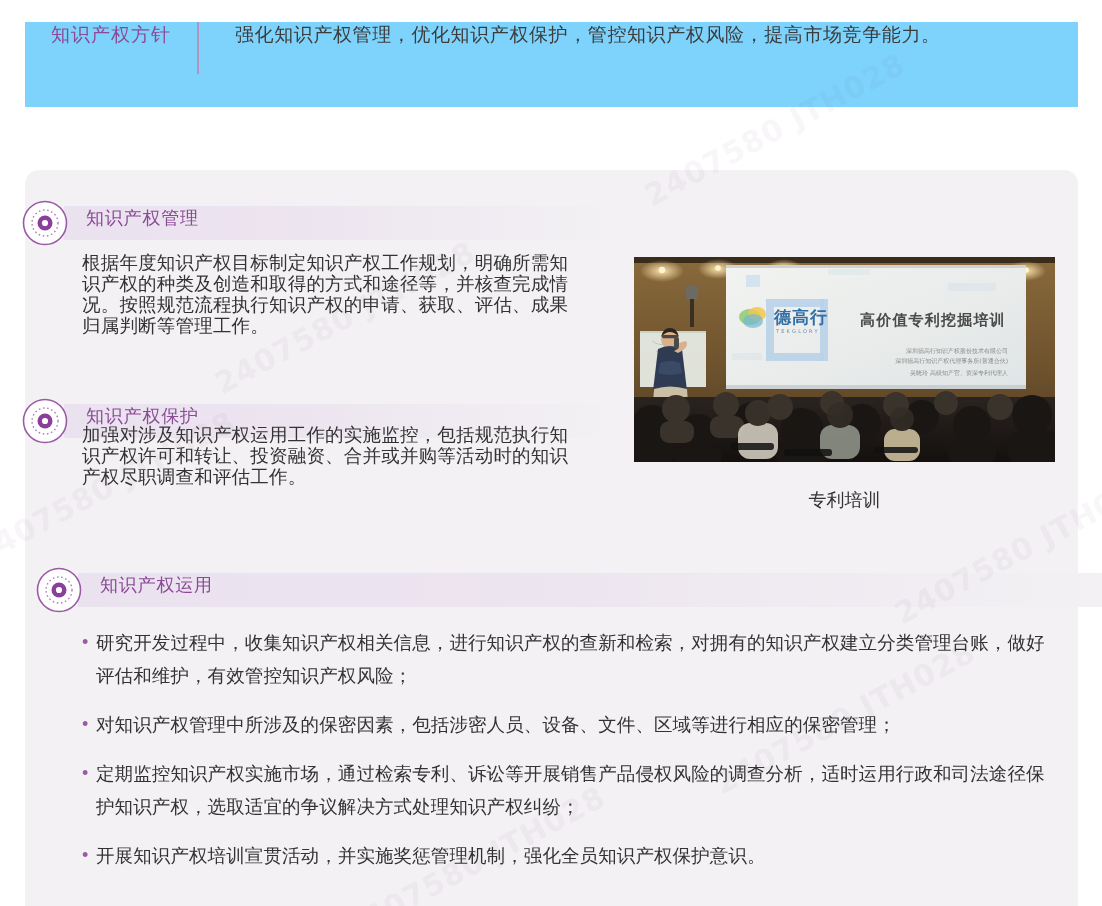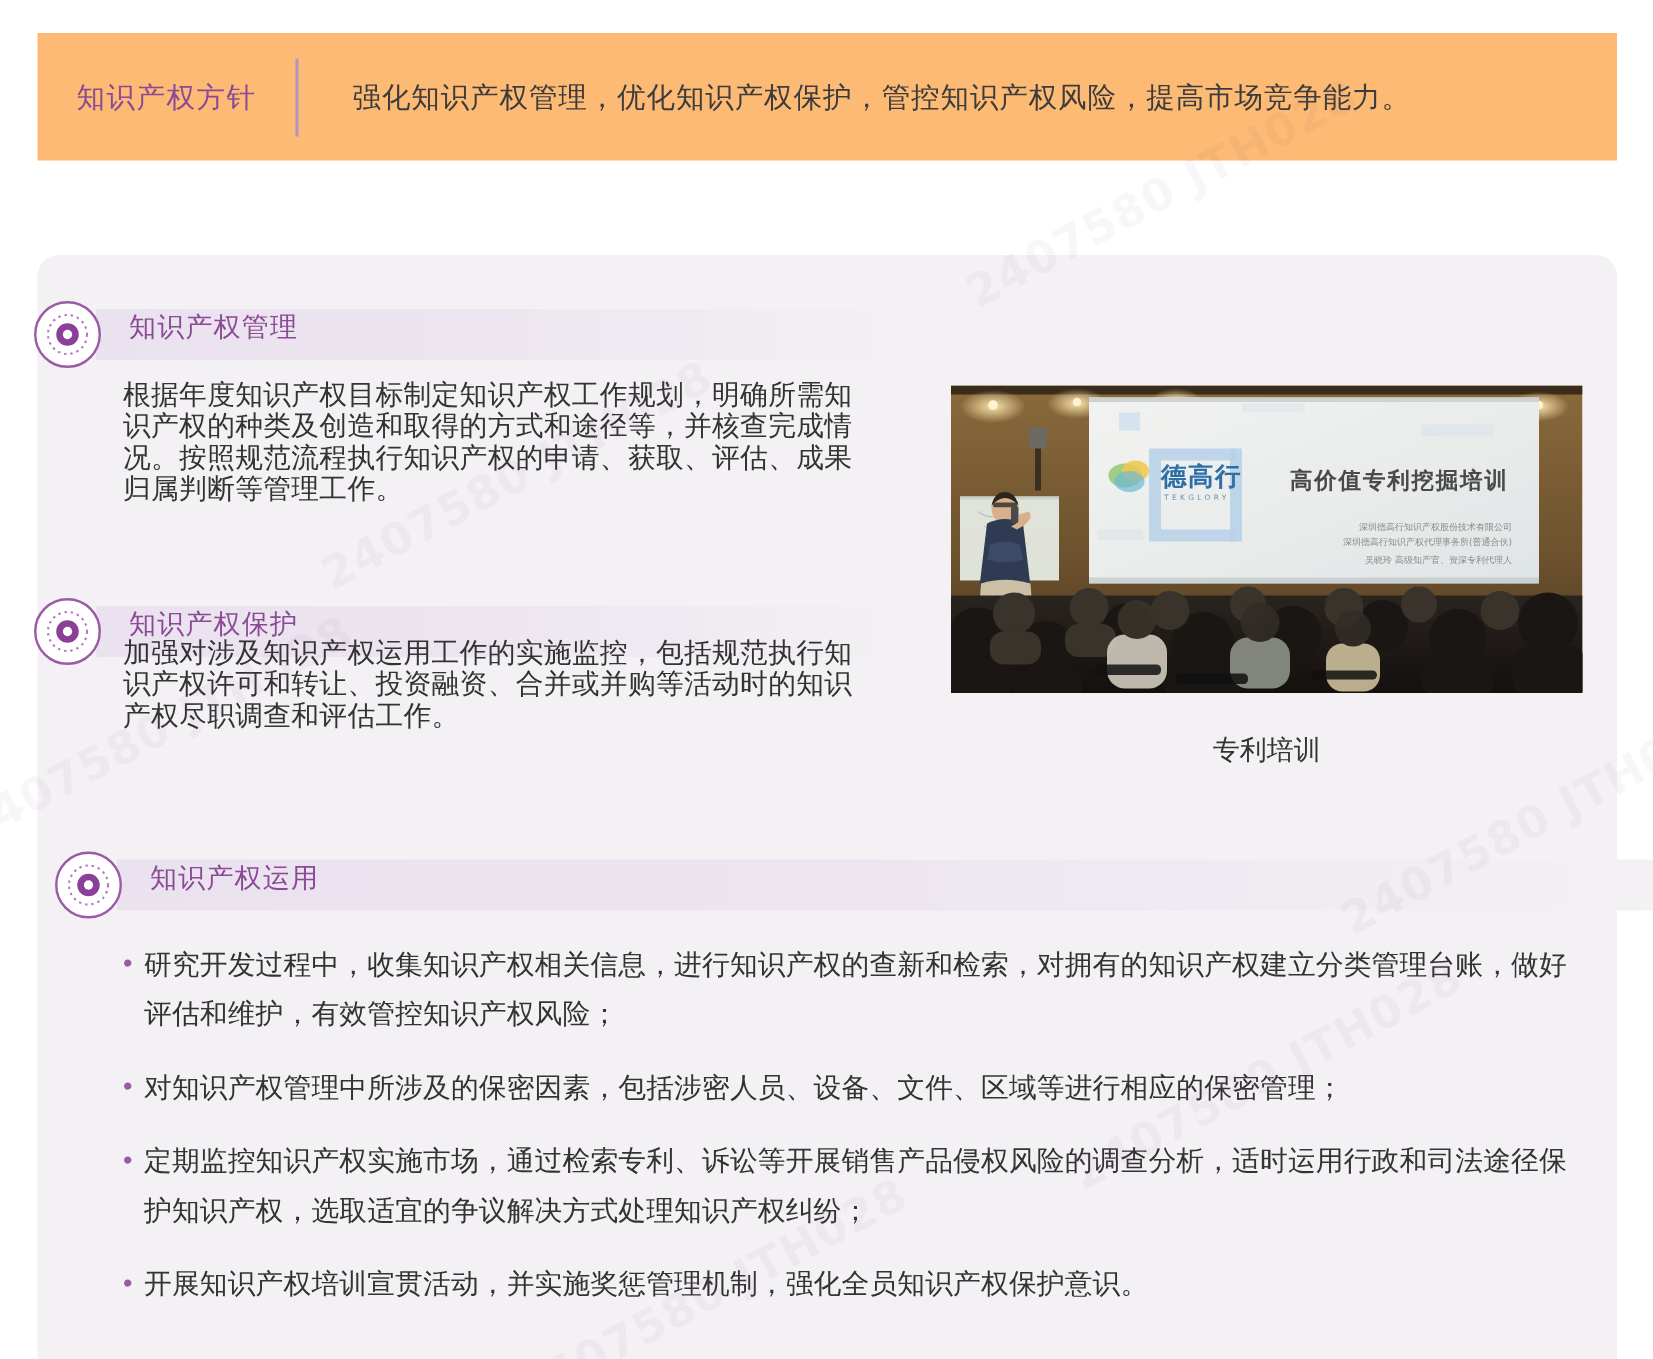--- a/index.html
+++ b/index.html
@@ -35,23 +35,22 @@
     white-space: nowrap;
   }
 
   
   .policy-banner {
     position: absolute;
     left: 25px;
     top: 22px;
     width: 1053px;
     height: 85px;
-    background: #fdba74;
+    background: #7dd3fc;
     display: flex;
-    align-items: center;
     z-index: 5;
   }
   .policy-label {
     width: 172px;
     text-align: center;
     color: #8a4a96;
     font-size: 19px;
     letter-spacing: 1px;
     flex: none;
   }

